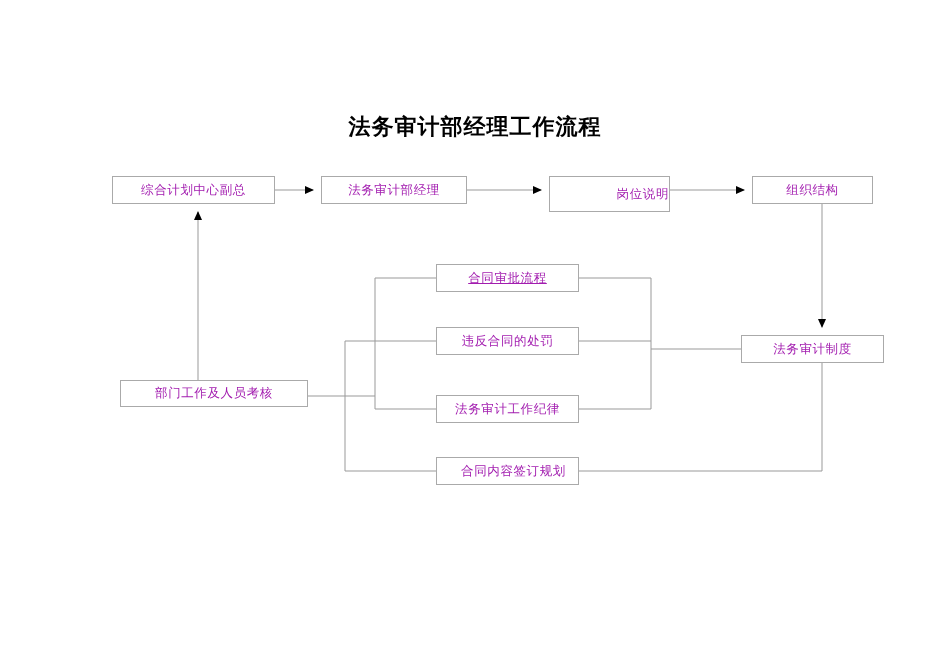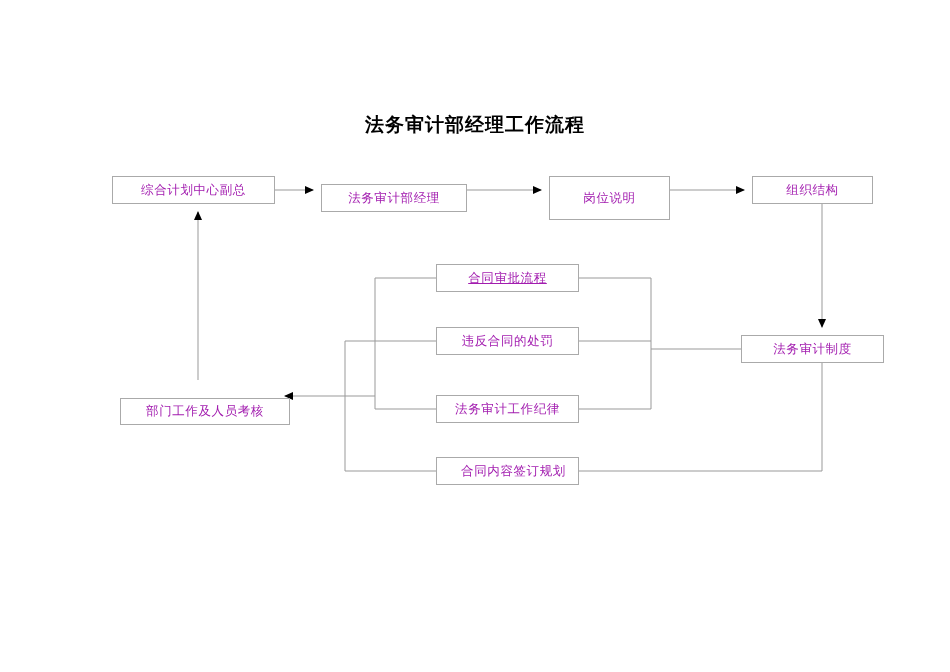--- a/index.html
+++ b/index.html
@@ -26,21 +26,21 @@
     width: 950px;
     height: 672px;
     pointer-events: none;
   }
   .chart-title {
     position: absolute;
     left: 0;
     top: 112px;
     width: 950px;
     text-align: center;
-    font-size: 19px;
+    font-size: 22px;
     font-weight: bold;
     letter-spacing: 1px;
     font-family: "Liberation Sans", "DejaVu Sans", sans-serif;
     white-space: nowrap;
   }
   .node {
     position: absolute;
     box-sizing: border-box;
     border: 1px solid #aaaaaa;
     background: #ffffff;
@@ -108,25 +108,25 @@
       <path d="M375,396 L345,396"></path>
       <path d="M345,396 L285,396" marker-end="url(#arrL)"></path>
 
     </g>
   </svg>
 
   <div class="node" style="left:112px; top:176px; width:163px; height:28px;">
     <span>综合计划中心副总</span>
   </div>
 
-  <div class="node" style="left:321px; top:176px; width:146px; height:28px;margin-top:8px;">
+  <div class="node" style="left:321px; top:176px; width:146px; height:28px;">
     <span>法务审计部经理</span>
   </div>
 
-  <div class="node" style="left:549px; top:176px; width:121px; height:44px;">
+  <div class="node" style="left:549px; top:176px; width:121px; height:36px;justify-content:flex-end;">
     <span>岗位说明</span>
   </div>
 
   <div class="node" style="left:752px; top:176px; width:121px; height:28px;">
     <span>组织结构</span>
   </div>
 
   <div class="node" style="left:436px; top:264px; width:143px; height:28px;text-decoration:underline;">
     <span>合同审批流程</span>
   </div>
@@ -140,17 +140,17 @@
   </div>
 
   <div class="node" style="left:436px; top:457px; width:143px; height:28px;padding-left:12px;">
     <span>合同内容签订规划</span>
   </div>
 
   <div class="node" style="left:741px; top:335px; width:143px; height:28px;">
     <span>法务审计制度</span>
   </div>
 
-  <div class="node" style="left:120px; top:398px; width:170px; height:27px;">
+  <div class="node" style="left:120px; top:380px; width:188px; height:27px;">
     <span>部门工作及人员考核</span>
   </div>
 
 </div>
 
 </body></html>

